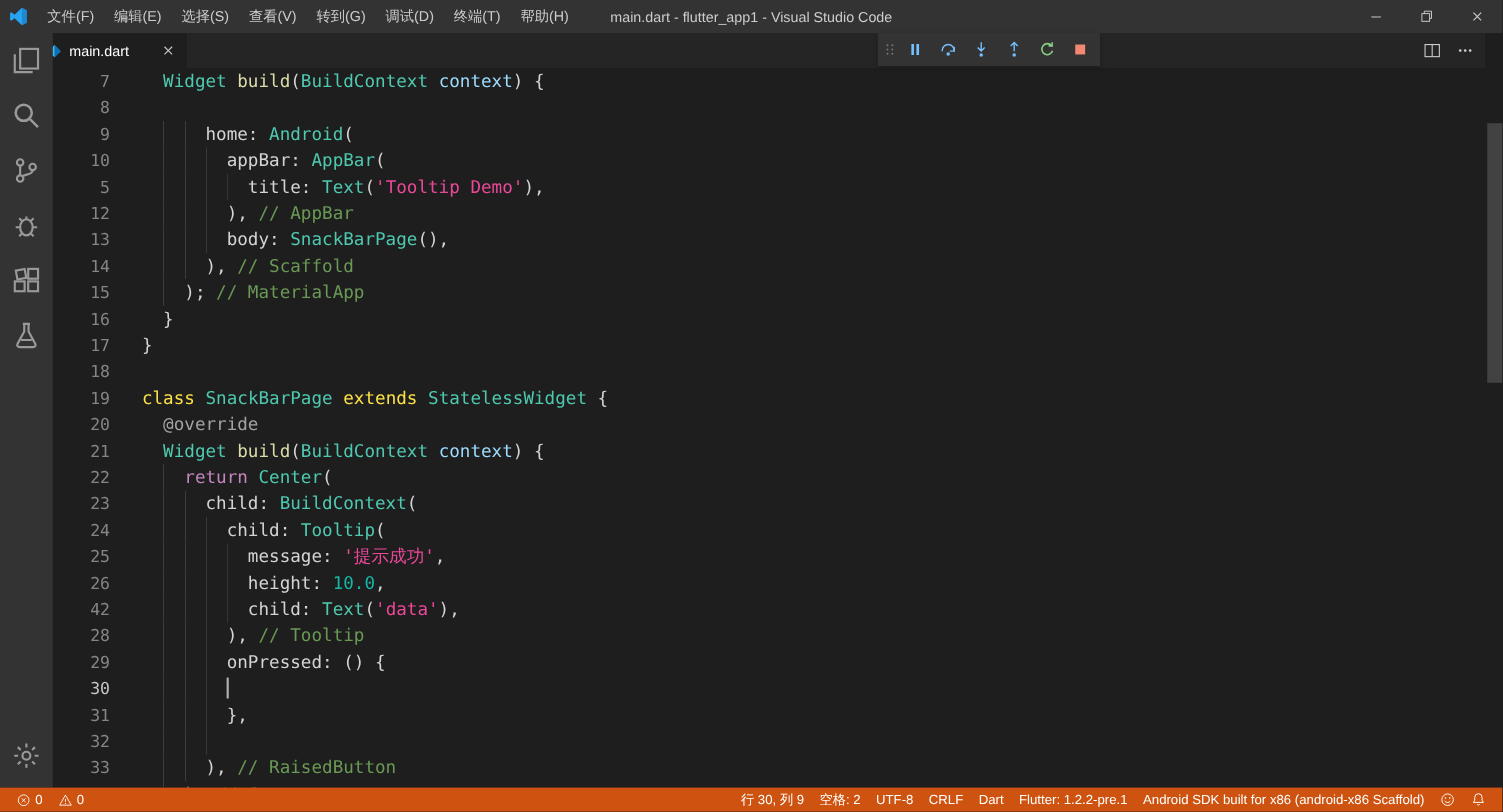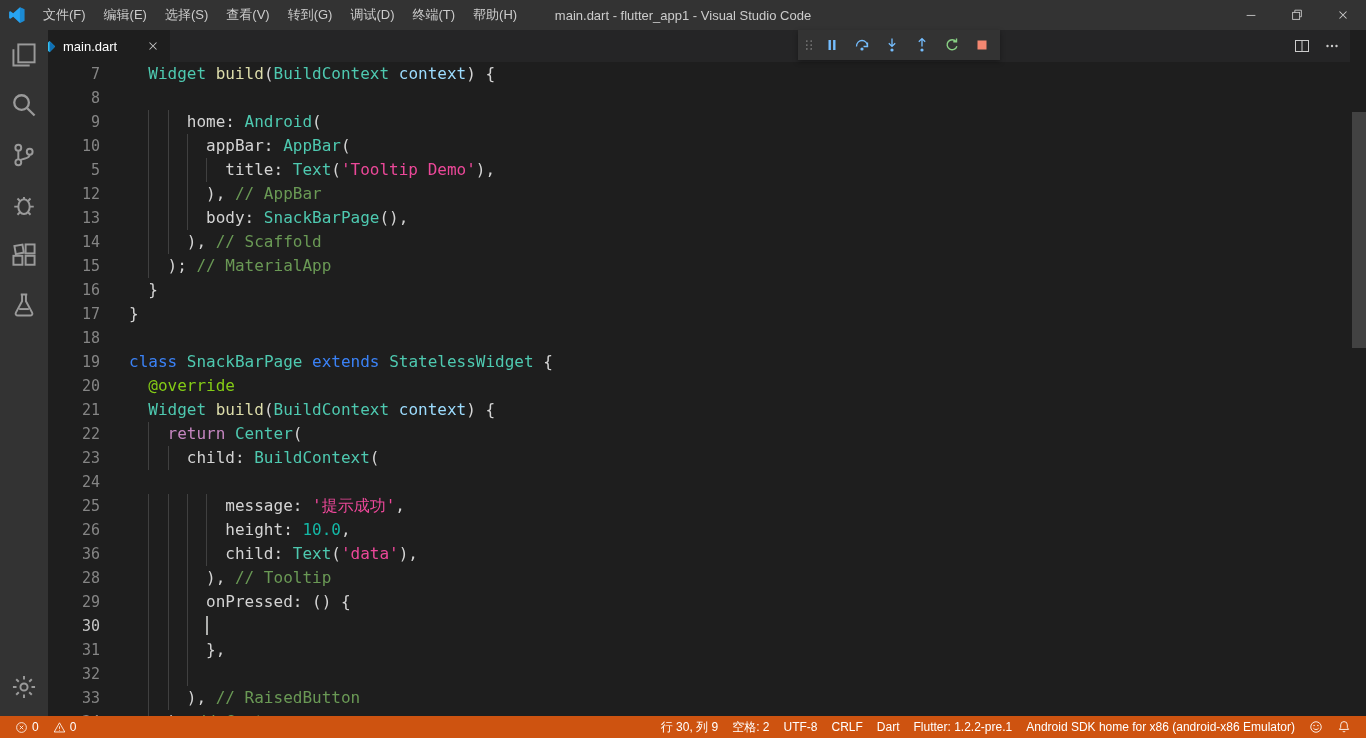--- a/index.html
+++ b/index.html
@@ -50,21 +50,21 @@
   .scroll-thumb{position:absolute;left:0;top:50px;width:14px;height:236px;background:rgba(121,121,121,.4)}
 
   
   .statusbar{position:absolute;left:0;bottom:0;width:1366px;height:22px;display:flex;align-items:center;color:#ffffff;font-size:12px;padding:0 8px;z-index:40}
   .status-left{display:flex;align-items:center;height:100%}
   .status-right{margin-left:auto;display:flex;align-items:center;height:100%}
   .status-right-items{display:flex;align-items:flex-start;height:100%}
   .status-item{padding:0 7px;height:100%;display:flex;align-items:center;gap:4px;white-space:nowrap}
   .status-item svg{display:block}
 </style>
-<style>.c-t{color:#4EC9B0}.c-f{color:#DCDCAA}.c-k{color:#3b82f6}.c-kc{color:#C586C0}.c-p{color:#D4D4D4}.c-s{color:#ec4899}.c-c{color:#6A9955}.c-n{color:#14b8a6}.c-a{color:#84cc16}.c-v{color:#9CDCFE}</style></head>
+<style>.c-t{color:#4EC9B0}.c-f{color:#DCDCAA}.c-k{color:#fde047}.c-kc{color:#C586C0}.c-p{color:#D4D4D4}.c-s{color:#ec4899}.c-c{color:#6A9955}.c-n{color:#14b8a6}.c-a{color:#a3a3a3}.c-v{color:#9CDCFE}</style></head>
 <body>
 
 <div id="app">
 
   <div class="titlebar">
     <span class="logo">
         <span style="display: flex;">
           <svg viewBox="0 0 16 16" width="18" height="18">
             <path fill="#27A4F2" d="M10.6 1 4.6 6.5 2.2 4.6 1 5.2v5.6l1.2.6 2.4-1.9 6 5.5 4-1.9V2.9L10.6 1z"></path>
             <path fill="#0F6FB4" d="M10.6 1v14l4-1.9V2.9L10.6 1z" opacity=".5"></path>
@@ -340,31 +340,32 @@
         <div class="code-line">
           <div class="line-num">22</div>
           <div class="line-code"><span class="indent-unit"></span><span class="indent-unit guide"></span><span class="c-kc">return</span><span class="c-p"> </span><span class="c-t">Center</span><span class="c-p">(</span></div>
         </div>
         <div class="code-line">
           <div class="line-num">23</div>
           <div class="line-code"><span class="indent-unit"></span><span class="indent-unit guide"></span><span class="indent-unit guide"></span><span class="c-p">child: </span><span class="c-t">BuildContext</span><span class="c-p">(</span></div>
         </div>
         <div class="code-line">
           <div class="line-num">24</div>
+          <div class="line-code"><span class="indent-unit"></span><span class="indent-unit guide"></span><span class="indent-unit guide"></span><span class="indent-unit guide"></span><span class="c-p">child: </span><span class="c-t">Tooltip</span><span class="c-p">(</span></div>
         </div>
         <div class="code-line">
           <div class="line-num">25</div>
           <div class="line-code"><span class="indent-unit"></span><span class="indent-unit guide"></span><span class="indent-unit guide"></span><span class="indent-unit guide"></span><span class="indent-unit guide"></span><span class="c-p">message: </span><span class="c-s">'提示成功'</span><span class="c-p">,</span></div>
         </div>
         <div class="code-line">
           <div class="line-num">26</div>
           <div class="line-code"><span class="indent-unit"></span><span class="indent-unit guide"></span><span class="indent-unit guide"></span><span class="indent-unit guide"></span><span class="indent-unit guide"></span><span class="c-p">height: </span><span class="c-n">10.0</span><span class="c-p">,</span></div>
         </div>
         <div class="code-line">
-          <div class="line-num">36</div>
+          <div class="line-num">42</div>
           <div class="line-code"><span class="indent-unit"></span><span class="indent-unit guide"></span><span class="indent-unit guide"></span><span class="indent-unit guide"></span><span class="indent-unit guide"></span><span class="c-p">child: </span><span class="c-t">Text</span><span class="c-p">(</span><span class="c-s">'data'</span><span class="c-p">),</span></div>
         </div>
         <div class="code-line">
           <div class="line-num">28</div>
           <div class="line-code"><span class="indent-unit"></span><span class="indent-unit guide"></span><span class="indent-unit guide"></span><span class="indent-unit guide"></span><span class="c-p">), </span><span class="c-c">// Tooltip</span></div>
         </div>
         <div class="code-line">
           <div class="line-num">29</div>
           <div class="line-code"><span class="indent-unit"></span><span class="indent-unit guide"></span><span class="indent-unit guide"></span><span class="indent-unit guide"></span><span class="c-p">onPressed: () {</span></div>
         </div>
@@ -418,21 +419,21 @@
         </div>
       </div>
     <div class="status-right">
       <div class="status-right-items">
           <div class="status-item">行 30, 列 9</div>
           <div class="status-item">空格: 2</div>
           <div class="status-item">UTF-8</div>
           <div class="status-item">CRLF</div>
           <div class="status-item">Dart</div>
           <div class="status-item">Flutter: 1.2.2-pre.1</div>
-          <div class="status-item">Android SDK home for x86 (android-x86 Emulator)</div>
+          <div class="status-item">Android SDK built for x86 (android-x86 Scaffold)</div>
         </div>
       <div class="status-item">
           <span style="display: flex;">
             <svg viewBox="0 0 16 16" width="14" height="14" fill="none" stroke="#ffffff">
               <circle cx="8" cy="8" r="6"></circle>
               <circle cx="5.8" cy="6.3" r=".8" fill="#ffffff" stroke="none"></circle>
               <circle cx="10.2" cy="6.3" r=".8" fill="#ffffff" stroke="none"></circle>
               <path d="M5 9.3a3.6 3.6 0 0 0 6 0"></path>
             </svg>
           </span>

